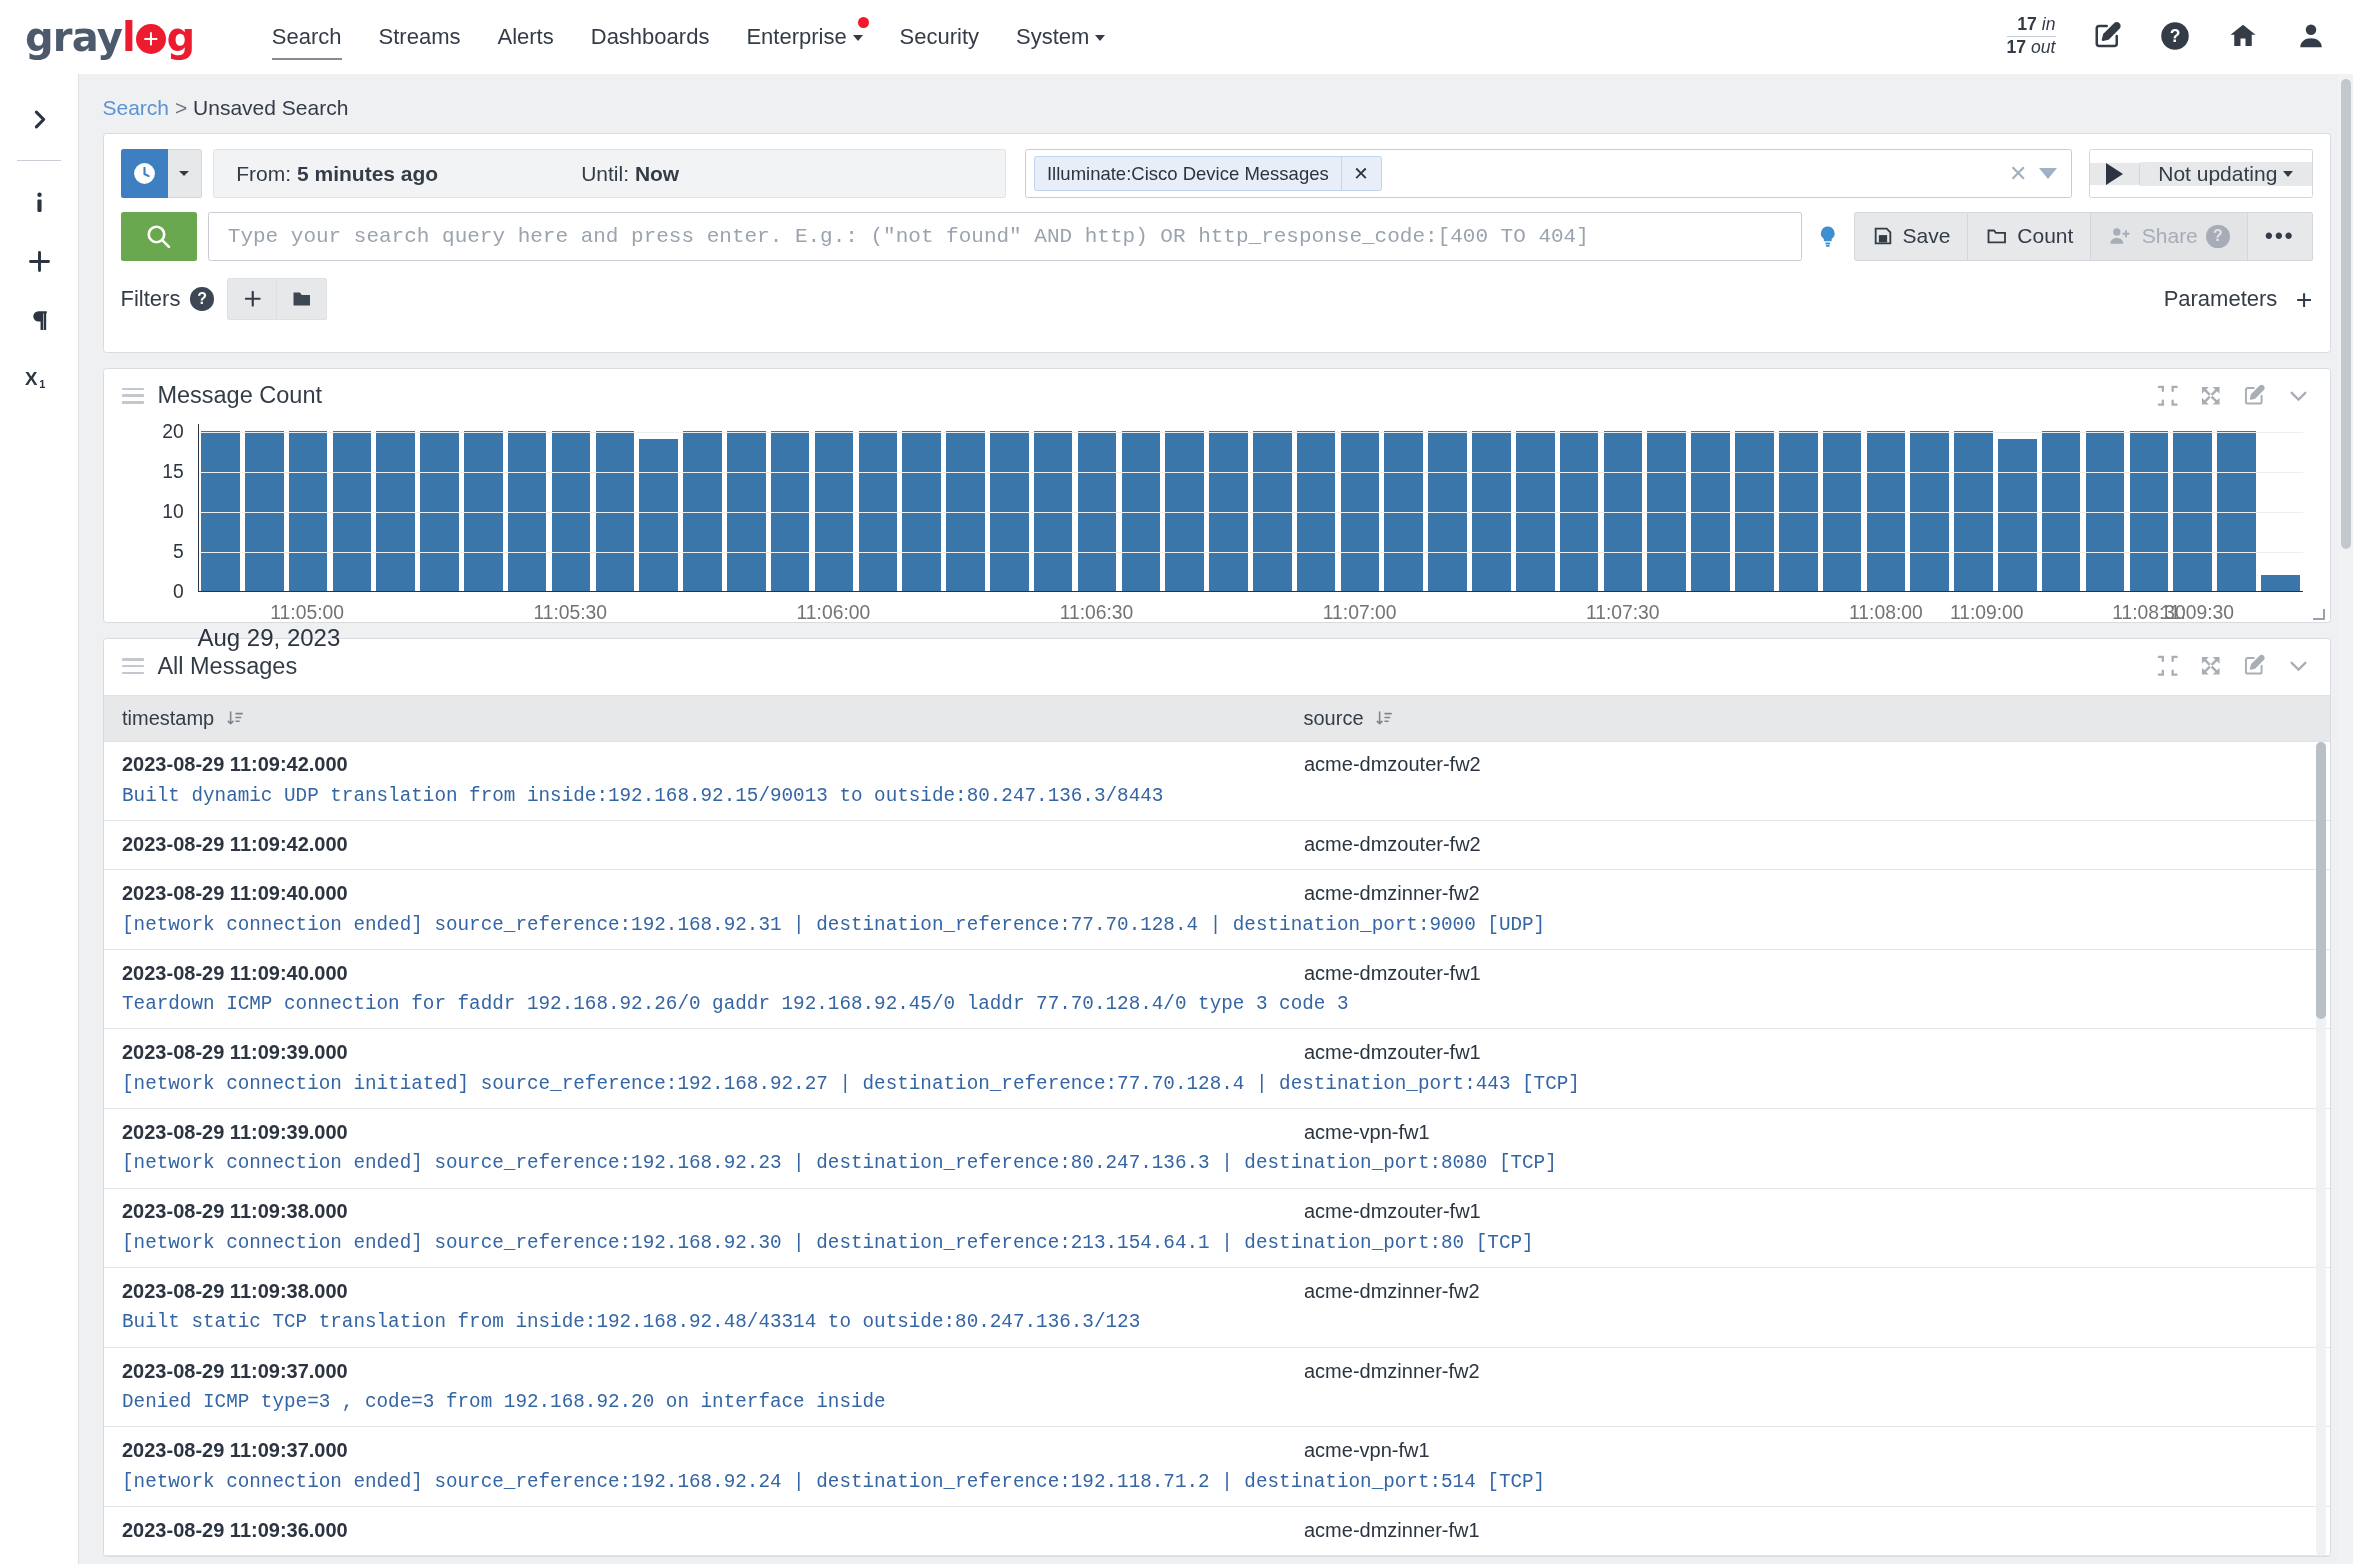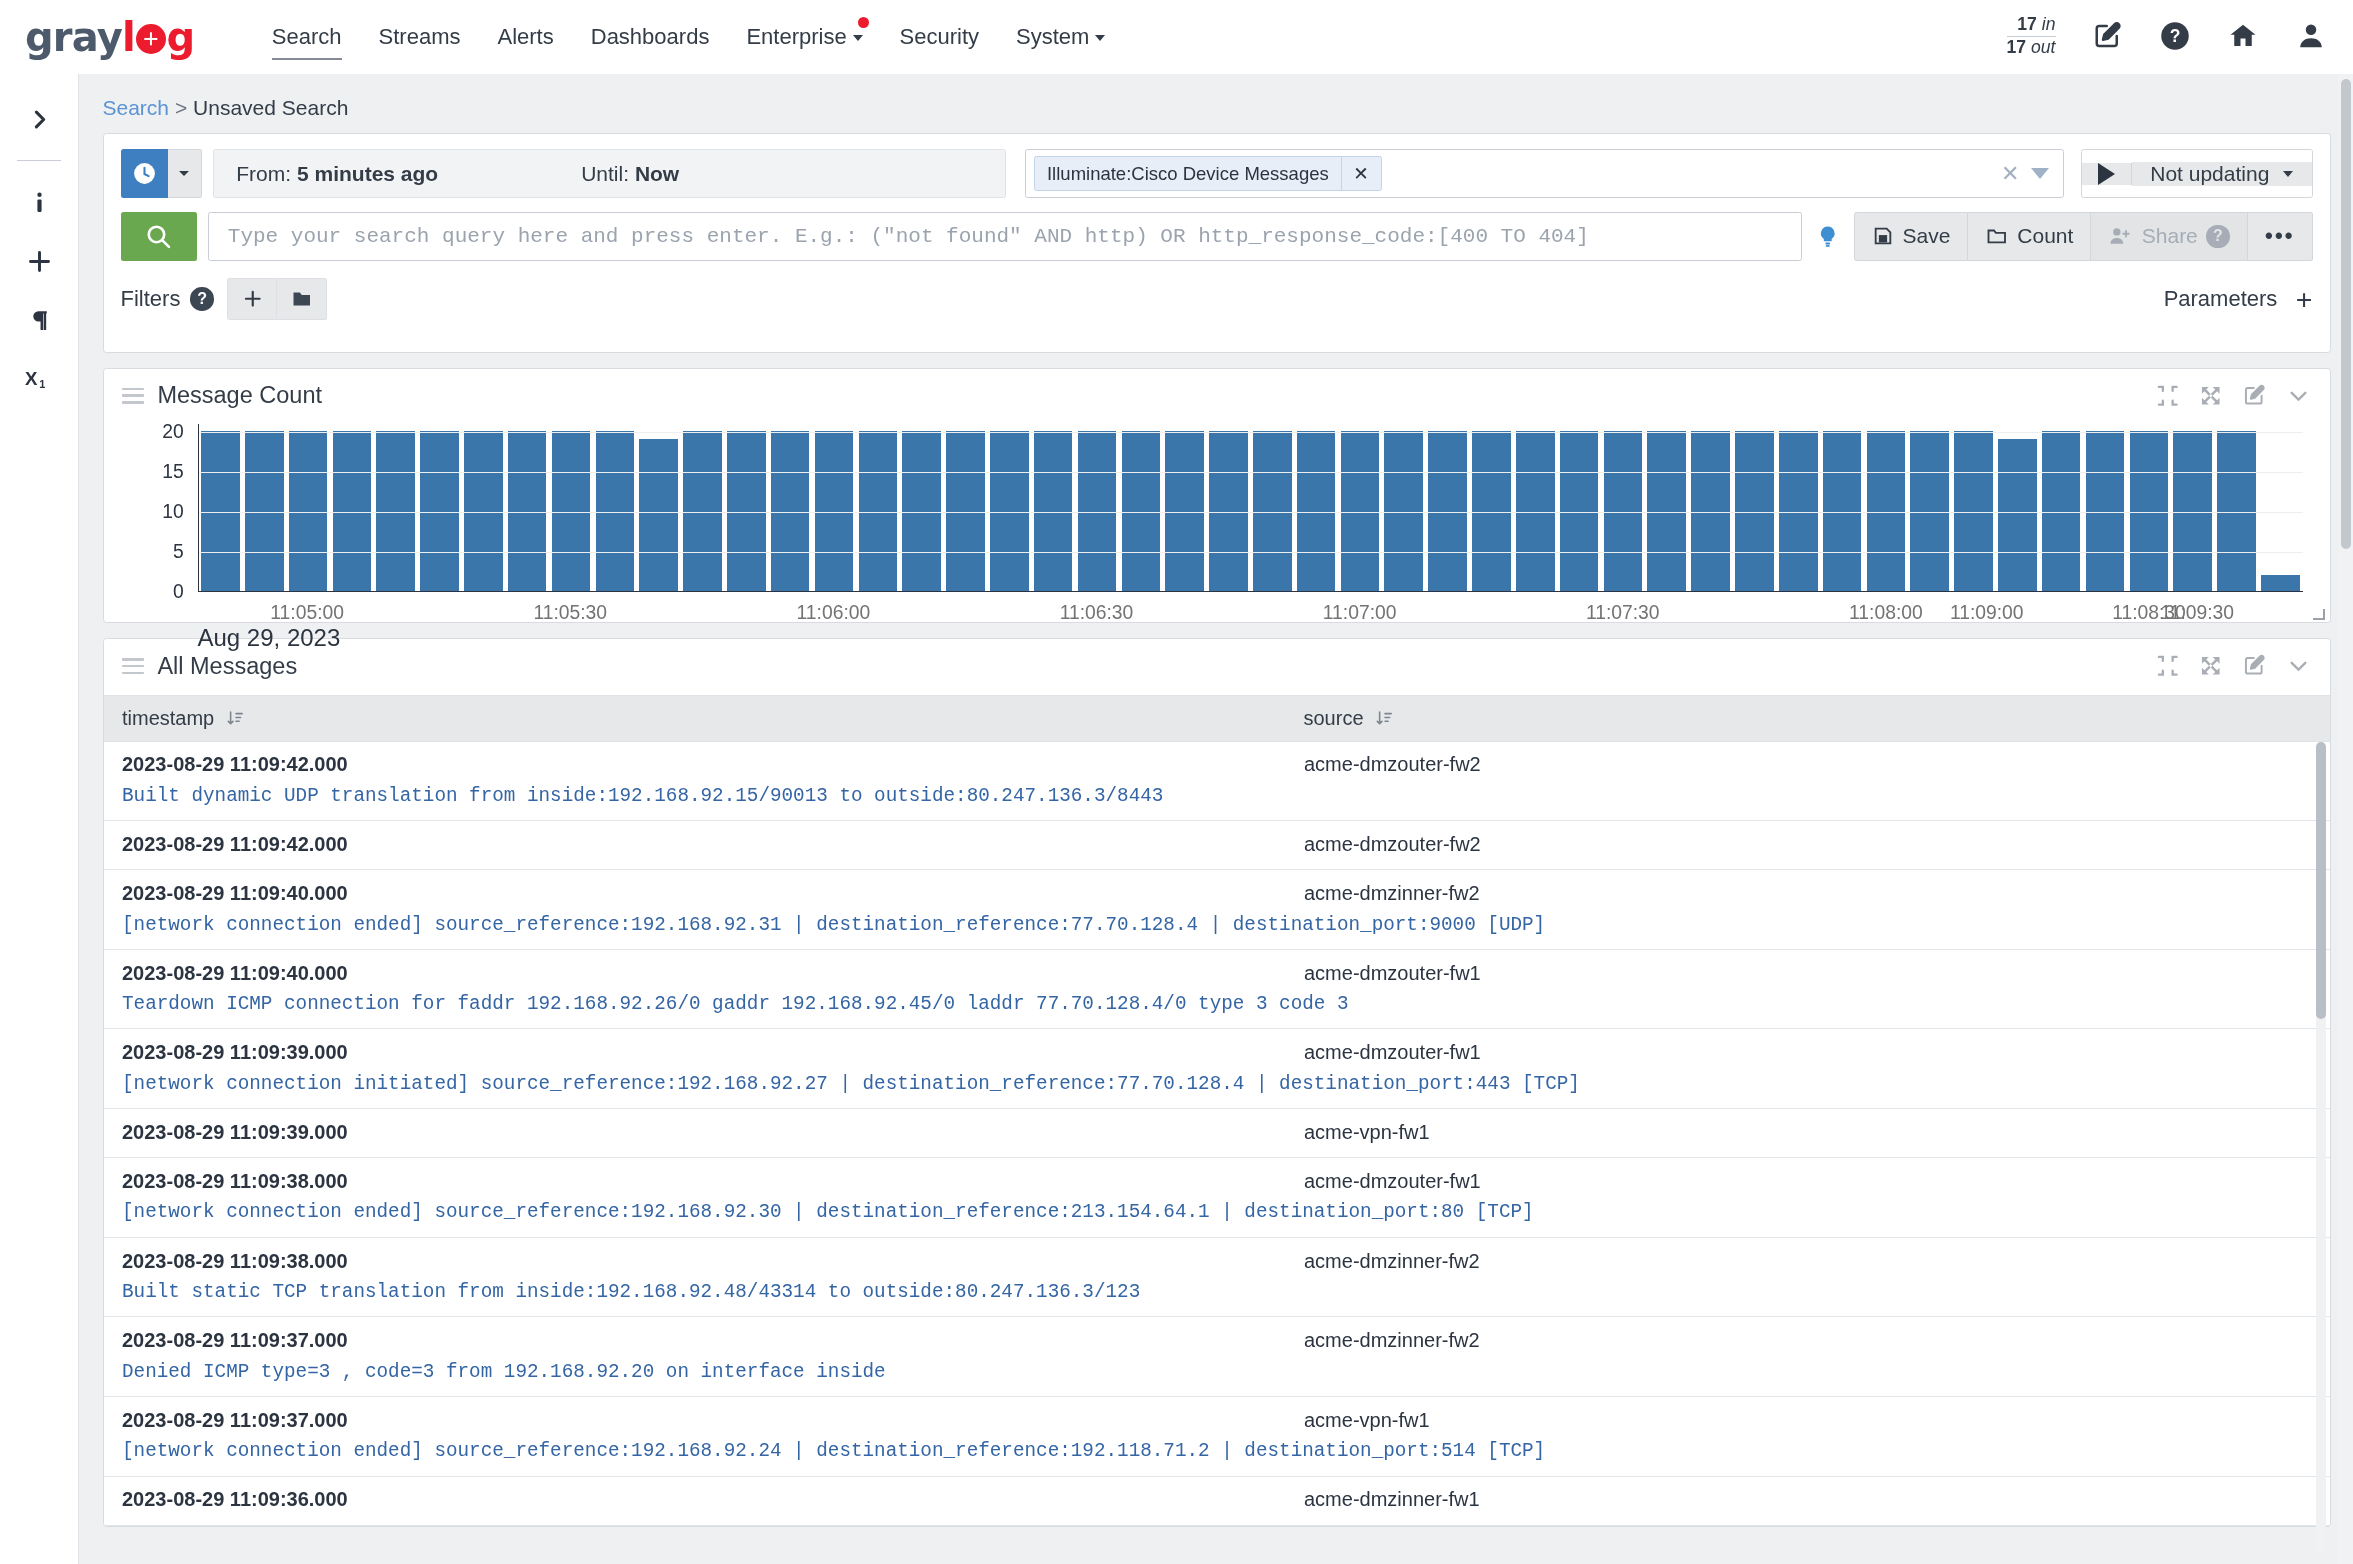--- a/index.html
+++ b/index.html
@@ -181,21 +181,21 @@
     width: 50px; background: #e6e8ea; display: flex;
     align-items: center; justify-content: center; cursor: pointer;
     border-right: 0.8px solid #d3d7dc;
   }
   .ub-play .tri {
     width:0;height:0;border-top:11px solid transparent;border-bottom:11px solid transparent;
     border-left:17px solid #2b3440;
   }
   .ub-text {
     background: #e6e8ea; padding: 0 18.5px; font-size: 21px; color: #333c47;
-    display: flex; align-items: center; gap: 12px; cursor: pointer;
+    display: flex; align-items: center; gap: 4px; cursor: pointer;
   }
   .ub-text .caret { border-top-color:#333c47; margin-left:1.7px; }
 
   
   .row2 { display: flex; align-items: stretch; margin-top: 13.4px; }
   .qbtn {
     width: 76px; height: 49px; background: #6aa84f;
     border-radius: 2.5px; display: flex; align-items: center; justify-content: center;
     cursor: pointer;
   }
@@ -825,20 +825,21 @@
               <div class="mr-ts">2023-08-29 11:09:39.000</div>
               <div class="mr-src">acme-dmzouter-fw1</div>
             </div>
             <div class="mr-body">[network connection initiated] source_reference:192.168.92.27 | destination_reference:77.70.128.4 | destination_port:443 [TCP]</div>
           </div>
           <div class="msgrow">
             <div class="mr-top">
               <div class="mr-ts">2023-08-29 11:09:39.000</div>
               <div class="mr-src">acme-vpn-fw1</div>
             </div>
+            <div class="mr-body">[network connection ended] source_reference:192.168.92.23 | destination_reference:80.247.136.3 | destination_port:8080 [TCP]</div>
           </div>
           <div class="msgrow">
             <div class="mr-top">
               <div class="mr-ts">2023-08-29 11:09:38.000</div>
               <div class="mr-src">acme-dmzouter-fw1</div>
             </div>
             <div class="mr-body">[network connection ended] source_reference:192.168.92.30 | destination_reference:213.154.64.1 | destination_port:80 [TCP]</div>
           </div>
           <div class="msgrow">
             <div class="mr-top">

